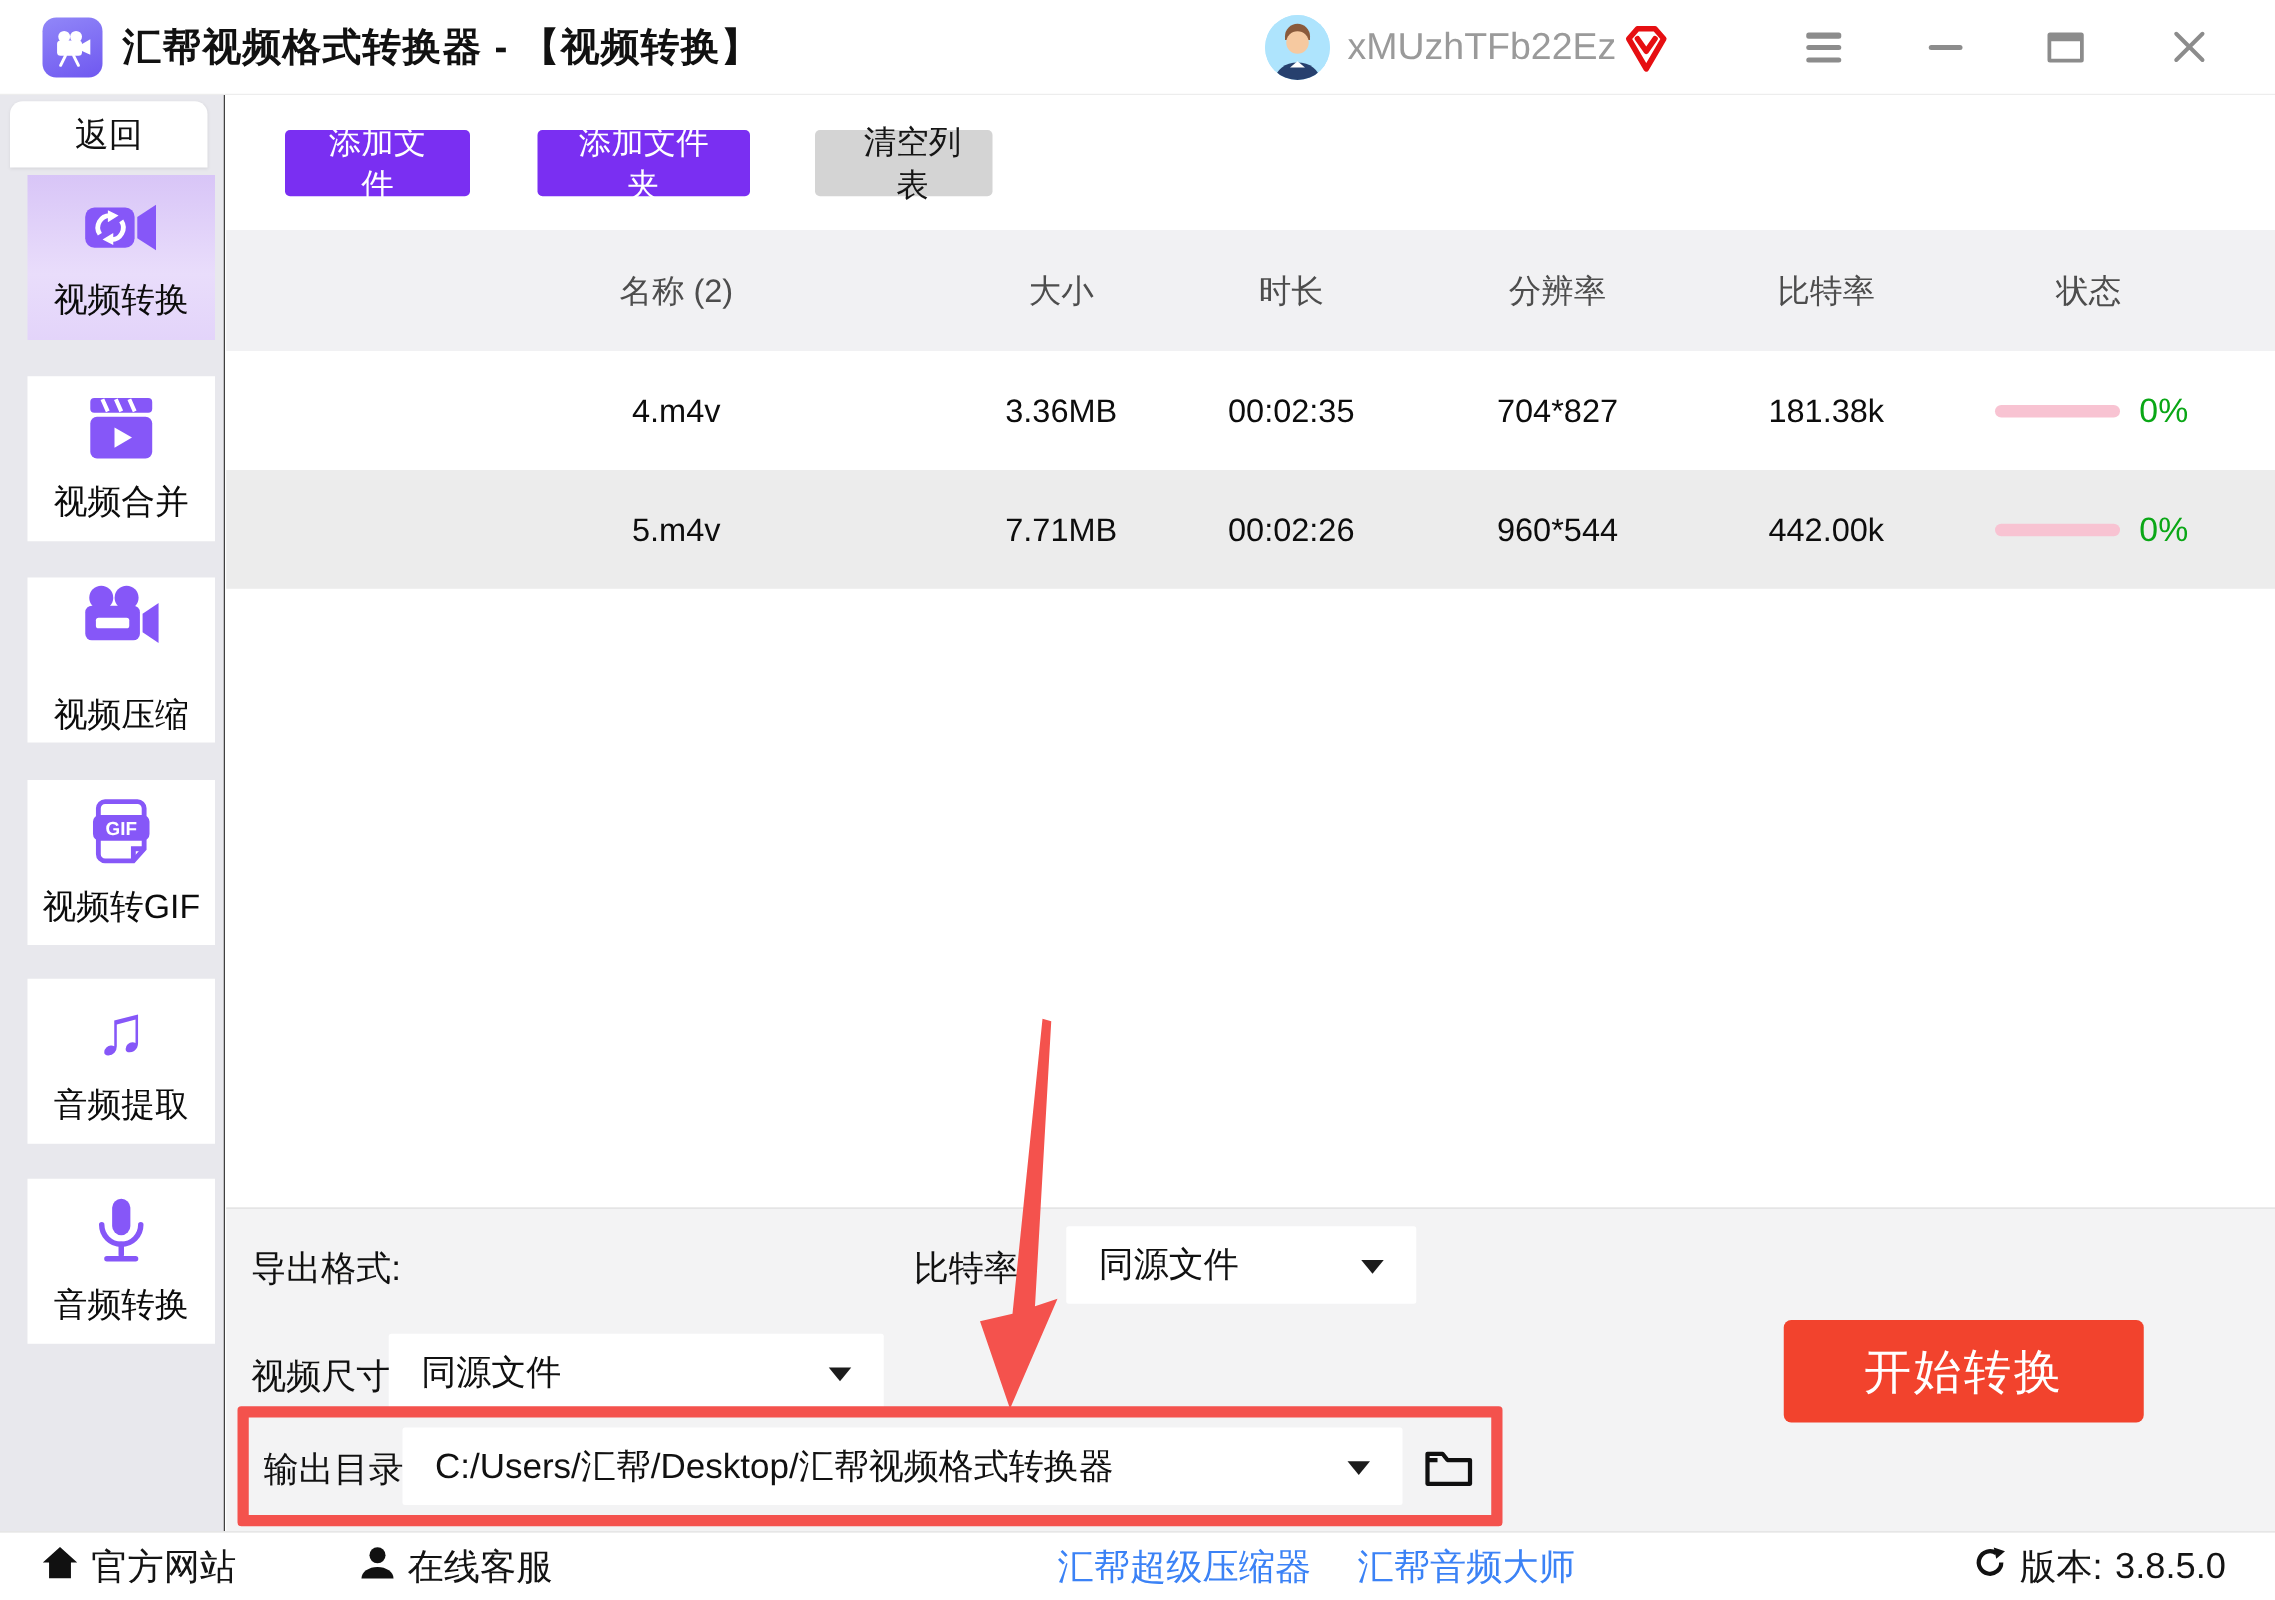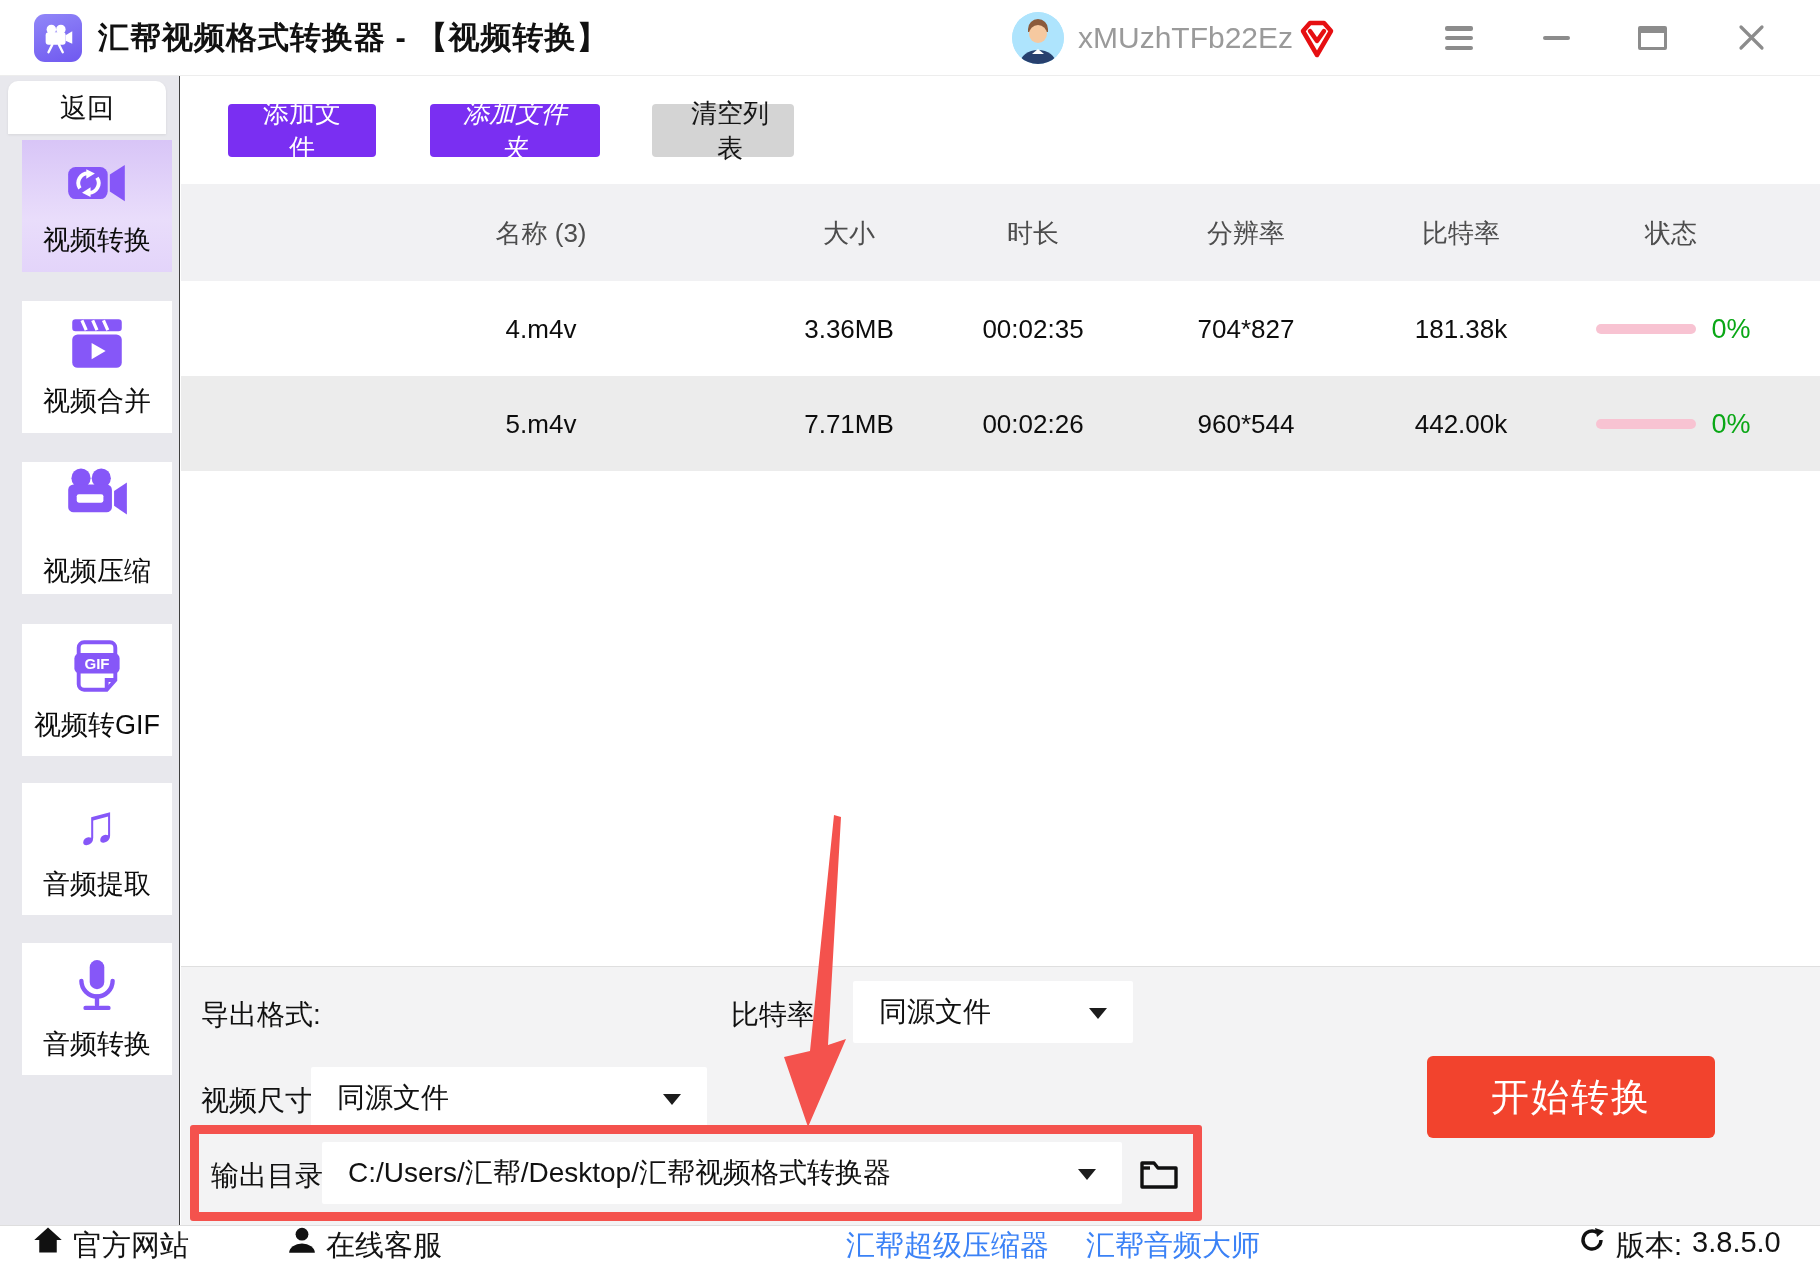--- a/index.html
+++ b/index.html
@@ -29,21 +29,21 @@
     align-items:center;justify-content:center;gap:9px;cursor:pointer;}
   .side-item .lbl{font-size:27px;color:#0c0c0c;}
   .side-item.active{background:linear-gradient(180deg,#d8c5f7 0%,#e9ddfb 60%,#e3d4fa 100%);}
   .si-1{top:64px;} .si-2{top:225px;} .si-3{top:386px;gap:32px;} .si-4{top:548px;} .si-5{top:707px;} .si-6{top:867px;}
 
   
   .btn{position:absolute;top:104px;height:53px;border:none;border-radius:4px;font-size:26px;color:#fff;
     background:#7a2ff2;display:flex;align-items:center;justify-content:center;cursor:pointer;padding:0 24px;}
   .btn.gray{background:#d4d4d4;color:#161616;}
   .btn-add-file{left:228px;width:148px;}
-  .btn-add-folder{left:430px;width:170px;font-style:italic;}
+  .btn-add-folder{left:430px;width:170px;}
   .btn-clear{left:652px;width:142px;padding-left:38px;}
 
   
   .thead{position:absolute;left:181px;top:184px;width:1639px;height:97px;background:#f1f1f3;}
   .th{position:absolute;top:50%;transform:translate(-50%,-50%);font-size:26px;color:#4d4d4d;white-space:nowrap;}
   .trow{position:absolute;left:181px;width:1639px;height:95px;background:#fff;}
   .trow.alt{background:#ececec;}
   .r1{top:281px;} .r2{top:376px;}
   .td{position:absolute;top:50%;transform:translate(-50%,-50%);font-size:26px;color:#0d0d0d;white-space:nowrap;}
   .pbar{position:absolute;top:50%;transform:translateY(-50%);left:1415px;width:100px;height:10px;border-radius:5px;background:#f8c3d2;}
@@ -57,21 +57,21 @@
   .caret{position:absolute;right:26px;top:50%;margin-top:-4px;width:0;height:0;
     border-left:9px solid transparent;border-right:9px solid transparent;border-top:11px solid #1c1c1c;}
   .red-box{position:absolute;left:9px;top:158px;width:1012px;height:96px;border:9px solid #f4524d;border-radius:3px;pointer-events:none;}
   .start-btn{position:absolute;left:1246px;top:89px;width:288px;height:82px;background:#f2432d;border:none;border-radius:6px;
     color:#fff;font-size:38px;display:flex;align-items:center;justify-content:center;cursor:pointer;letter-spacing:2px;}
   .folder-btn{position:absolute;left:957px;top:188px;width:42px;height:36px;cursor:pointer;}
   .arrow-svg{position:absolute;left:569px;top:-166px;width:120px;height:330px;pointer-events:none;}
 
   
   .footer{position:absolute;left:0;top:1225px;width:1820px;height:55px;background:#fff;border-top:1px solid #dedede;}
-  .f-item{position:absolute;top:0;height:55px;display:flex;gap:10px;font-size:29px;color:#141414;cursor:pointer;white-space:nowrap;}
+  .f-item{position:absolute;top:0;height:55px;display:flex;align-items:center;gap:10px;font-size:29px;color:#141414;cursor:pointer;white-space:nowrap;}
   .f-link{color:#3b82f6;}
 </style>
 </head>
 <body>
 
 <div id="app">
 
   <div class="titlebar">
     <div class="app-icon">
       <svg width="38" height="38" viewBox="0 0 40 40">
@@ -188,21 +188,21 @@
       </span>
       <span class="lbl">音频转换</span>
     </div>
   </div>
 
   <button class="btn btn-add-file">添加文件</button>
   <button class="btn btn-add-folder">添加文件夹</button>
   <button class="btn gray btn-clear">清空列表</button>
 
   <div class="thead">
-    <span class="th" style="left:360px">名称 (3)</span>
+    <span class="th" style="left:360px">名称 (2)</span>
     <span class="th" style="left:668px">大小</span>
     <span class="th" style="left:852px">时长</span>
     <span class="th" style="left:1065px">分辨率</span>
     <span class="th" style="left:1280px">比特率</span>
     <span class="th" style="left:1490px">状态</span>
 
   </div>
 
   <div class="trow r1">
     <span class="td" style="left:360px">4.m4v</span>

